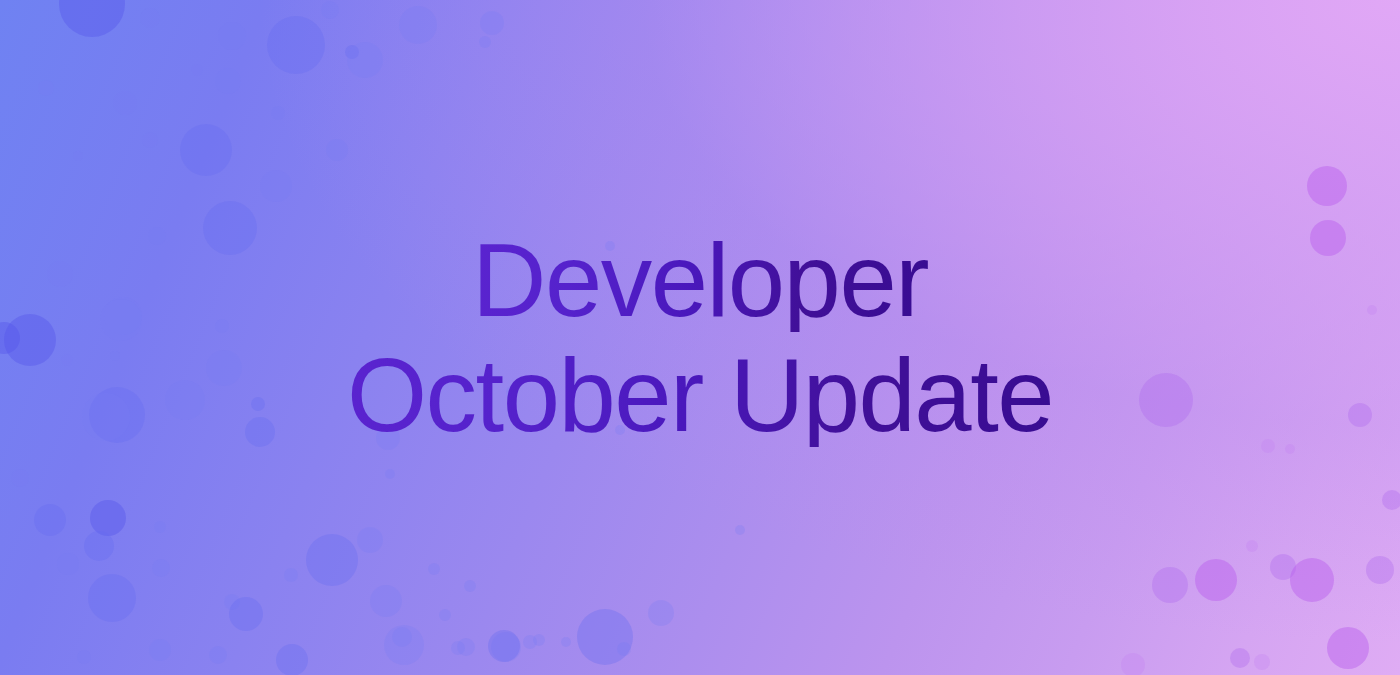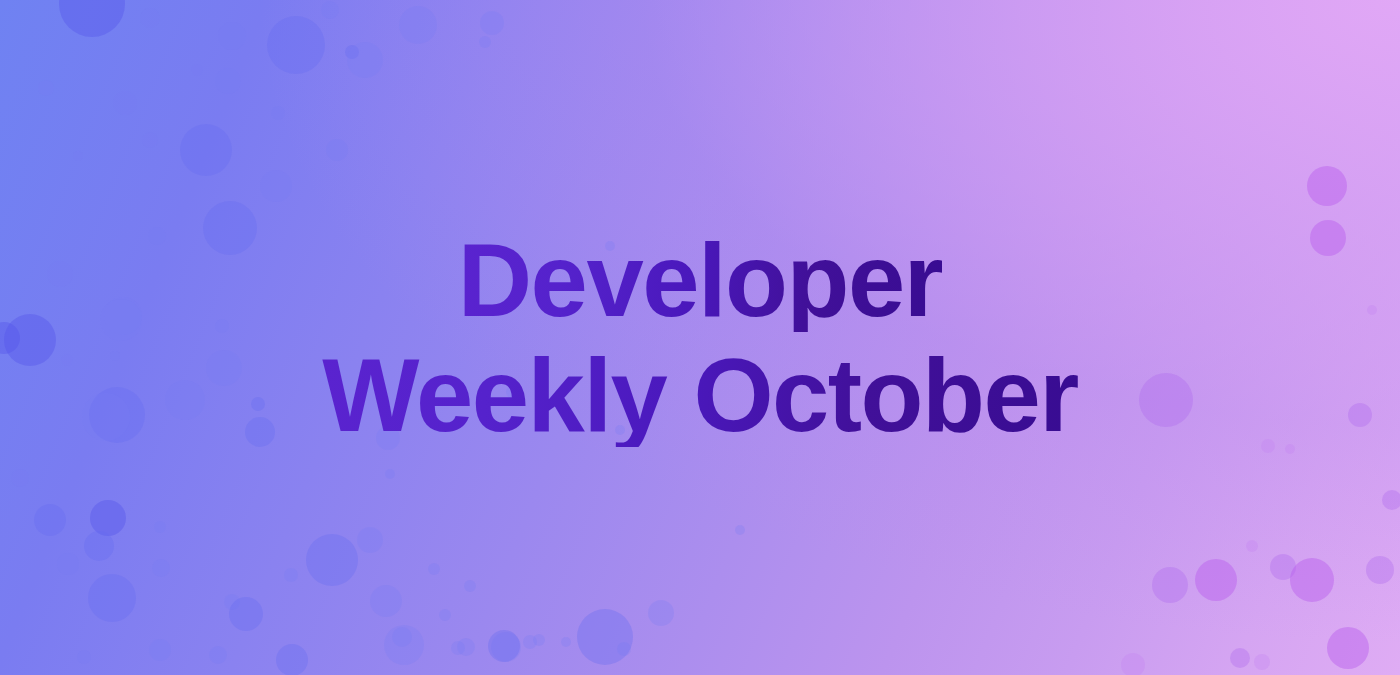--- a/index.html
+++ b/index.html
@@ -57,21 +57,21 @@
   
   #content {
     position:absolute; inset:0;
     display:flex; flex-direction:column;
     align-items:center; justify-content:center;
     text-align:center;
   }
 
   .headline {
     font-size:103px;
-    font-weight:bold;
+    font-weight:normal;
     line-height:1.0;
     letter-spacing:-1.5px;
     white-space:nowrap;
     background:linear-gradient(95deg, #5A23CF 0%, #5522CC 22%, #4A18BC 48%, #411099 72%, #380C92 100%);
     -webkit-background-clip:text;
     background-clip:text;
     color:transparent;
     -webkit-text-fill-color:transparent;
   }
   .headline.line1 { margin-bottom:12px; }
@@ -184,16 +184,16 @@
       <div class="blob p2" style="left: 1230px; top: 648px; width: 20px; height: 20px;"></div>
       <div class="blob p" style="left: 1327px; top: 627px; width: 42px; height: 42px;"></div>
       <div class="blob pfaint" style="left: 1121px; top: 653px; width: 24px; height: 24px;"></div>
       <div class="blob p2" style="left: 1382px; top: 490px; width: 20px; height: 20px;"></div>
       <div class="blob pfaint" style="left: 1367px; top: 305px; width: 10px; height: 10px;"></div>
       <div class="blob pfaint" style="left: 1254px; top: 654px; width: 16px; height: 16px;"></div>
     </div>
 
   <div id="content">
     <div class="headline line1">Developer</div>
-    <div class="headline line2">Weekly October</div>
+    <div class="headline line2">October Update</div>
   </div>
 
 </div>
 
 </body></html>

